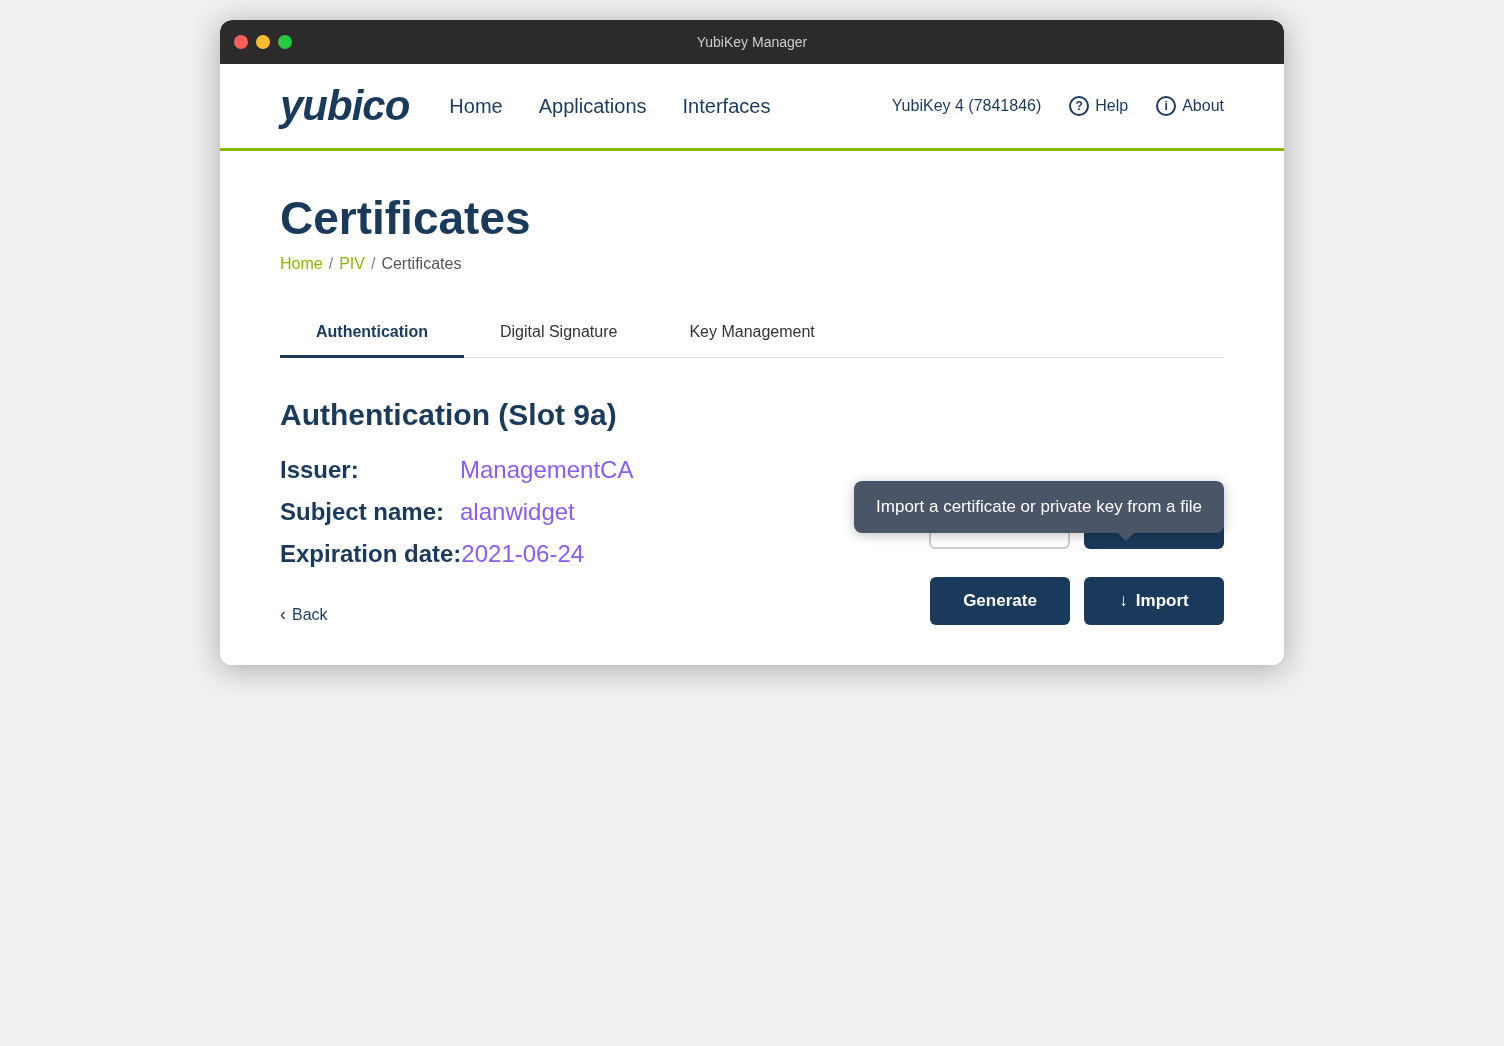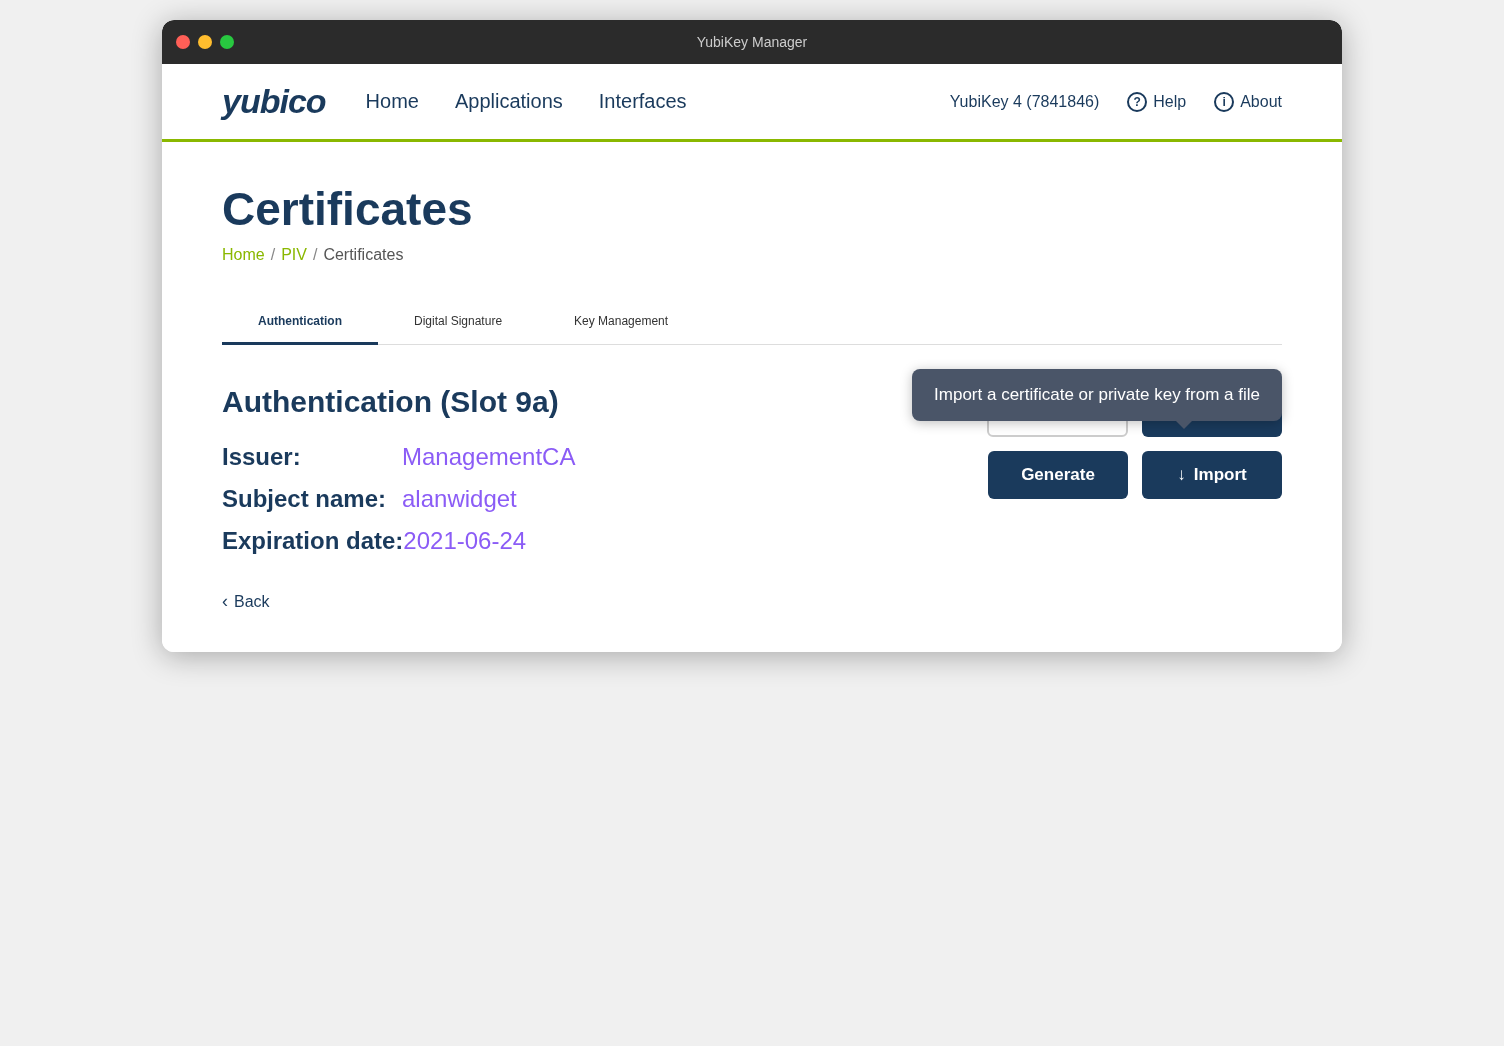--- a/index.html
+++ b/index.html
@@ -4,21 +4,21 @@
   <style>
     * { box-sizing: border-box; margin: 0; padding: 0; }
     body {
       font-family: -apple-system, BlinkMacSystemFont, 'Segoe UI', Helvetica, Arial, sans-serif;
       background: #f0f0f0;
       width: 1504px;
       min-height: 1046px;
     }
 
     .window {
-      width: 1180px;
+      width: 1064px;
       margin: 20px auto;
       background: #ffffff;
       border-radius: 12px;
       box-shadow: 0 4px 30px rgba(0,0,0,0.3);
       overflow: hidden;
     }
 
     
     .titlebar {
       background: #2b2b2b;
@@ -59,21 +59,21 @@
       align-items: center;
       justify-content: space-between;
       border-bottom: 3px solid #8ab800;
     }
     .header-left {
       display: flex;
       align-items: center;
       gap: 40px;
     }
     .logo {
-      font-size: 34px;
+      font-size: 42px;
       font-weight: 800;
       color: #8ab800;
       letter-spacing: -1px;
       font-style: italic;
     }
     .logo span { color: #1a3a5c; }
     .nav {
       display: flex;
       gap: 36px;
     }
@@ -150,39 +150,39 @@
     }
 
     
     .tabs {
       display: flex;
       border-bottom: 1px solid #ddd;
       margin-bottom: 40px;
     }
     .tab {
       padding: 14px 36px;
-      font-size: 12px;
+      font-size: 16px;
       color: #333;
       cursor: pointer;
       font-weight: 500;
       position: relative;
       border-bottom: 3px solid transparent;
       margin-bottom: -1px;
     }
     .tab.active {
       color: #1a3a5c;
       font-weight: 700;
       border-bottom: 3px solid #1a3a5c;
     }
 
     
     .content-area {
       display: flex;
       justify-content: space-between;
-      align-items: flex-start;
+      align-items: flex-end;
     }
 
     .cert-info {
       flex: 1;
     }
 
     .slot-title {
       font-size: 30px;
       font-weight: 700;
       color: #1a3a5c;
@@ -218,21 +218,21 @@
     }
     .back-arrow {
       font-size: 18px;
     }
 
     
     .buttons-area {
       display: flex;
       flex-direction: column;
       align-items: flex-end;
-      gap: 14px;
+      gap: 28px;
       position: relative;
       min-width: 360px;
     }
 
     .btn-row {
       display: flex;
       gap: 14px;
       border-radius: 12px;
     }
 

